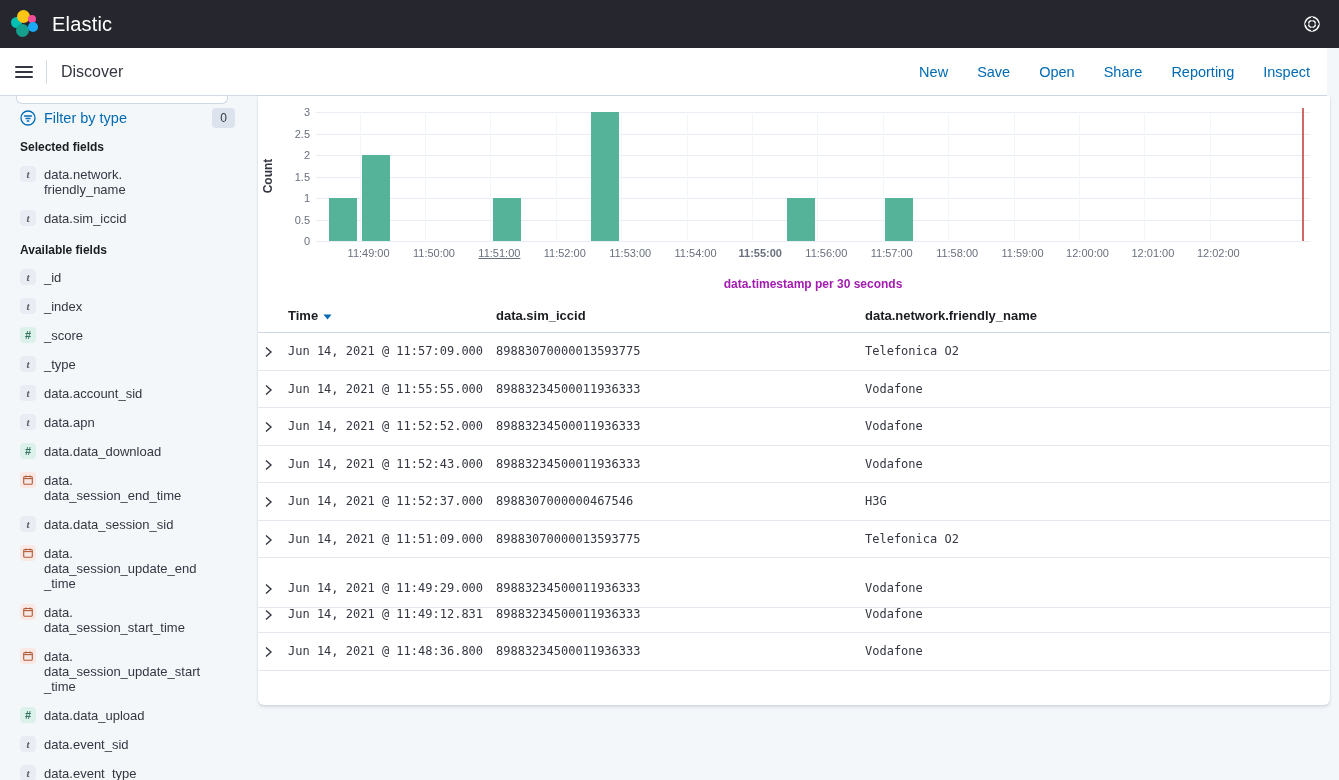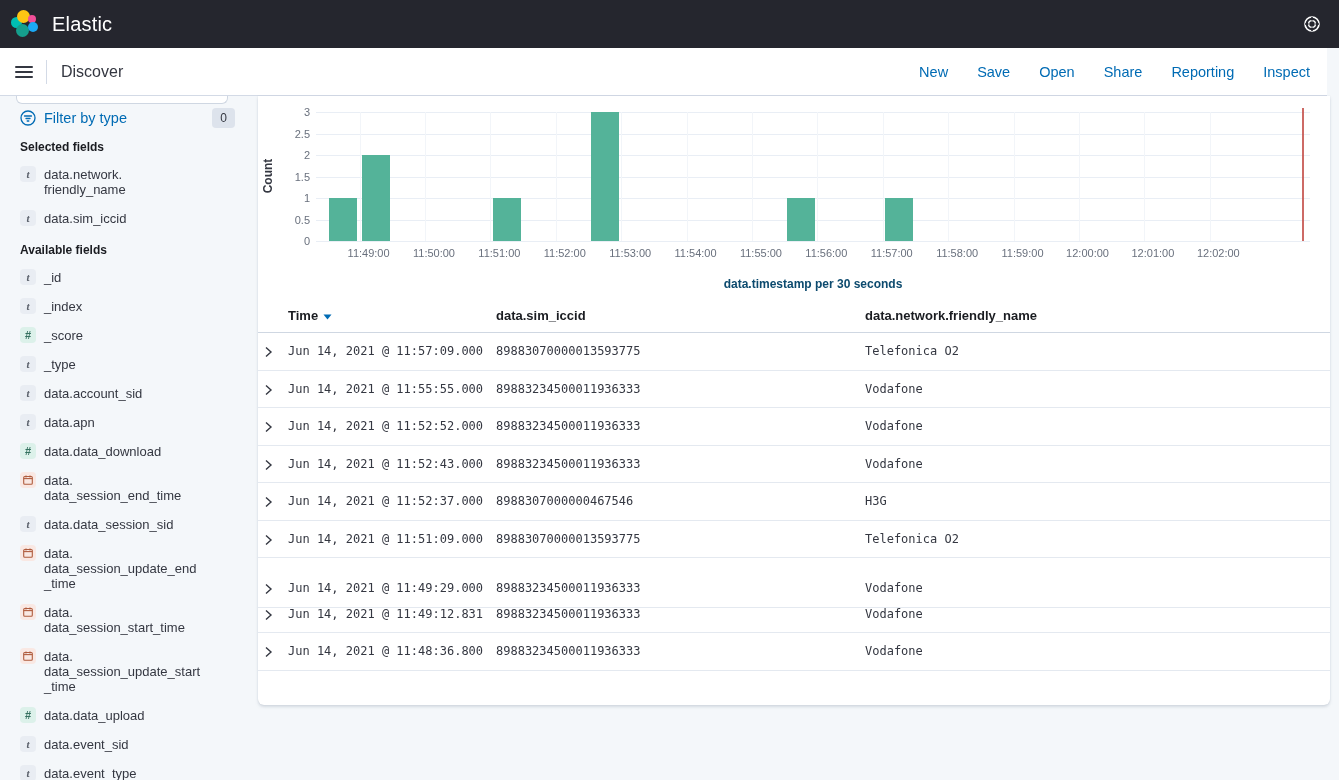--- a/index.html
+++ b/index.html
@@ -53,21 +53,21 @@
   
   .chart { position:absolute; left:0; top:0; width:1072px; height:200px; }
   .chart .ylab { position:absolute; left:2px; top:45px; width:16px; height:70px; display:flex; align-items:center; justify-content:center; }
   .chart .ylab span { transform:rotate(-90deg); font-size:12px; font-weight:700; color:#343741; white-space:nowrap; }
   .ytick { position:absolute; width:44px; text-align:right; font-size:11px; color:#69707d; line-height:11px; }
   .xtick { position:absolute; width:60px; text-align:right; font-size:11px; color:#69707d; top:151px; }
   .gridh { position:absolute; height:1px; background:#e9eef5; }
   .gridv { position:absolute; width:1px; background:#f2f5f9; }
   .bar { position:absolute; background:#54b399; cursor:pointer; }
   .nowline { position:absolute; width:2px; background:#c4504a; opacity:.85; }
-  .xaxis-title { position:absolute; top:181px; font-size:12px; font-weight:700; color:#0c4a6e; text-align:center; }
+  .xaxis-title { position:absolute; top:181px; font-size:12px; font-weight:700; color:#a21caf; text-align:center; }
 
   
   .thead { position:absolute; left:0; top:204px; width:1072px; height:33px; border-bottom:1px solid #cfd7e2; }
   .th { position:absolute; top:8px; font-size:13px; font-weight:700; color:#1a1c21; }
   .sort-icon { display:inline-block; margin-left:5px; }
   .trow { position:absolute; left:0; width:1072px; height:37.5px; border-bottom:1px solid #e4e9f0; }
   .expander { position:absolute; left:6px; top:13px; width:12px; height:12px; cursor:pointer; display:flex; align-items:center; }
   .cell { position:absolute; top:11px; font-family:"DejaVu Sans Mono", monospace; font-size:12px; color:#343741; white-space:nowrap; }
   .c-time { left:30px; }
   .c-iccid { left:238px; }
@@ -248,29 +248,29 @@
       <div class="ytick" style="left: 8px; top: 54px;">2</div>
       <div class="gridh" style="left: 58px; top: 37.5px; width: 994px;"></div>
       <div class="ytick" style="left: 8px; top: 32.5px;">2.5</div>
       <div class="gridh" style="left: 58px; top: 16px; width: 994px;"></div>
       <div class="ytick" style="left: 8px; top: 11px;">3</div>
       <div class="gridv" style="left: 101.596px; top: 16px; height: 129px;"></div>
       <div class="xtick" style="left: 71.5965px;">11:49:00</div>
       <div class="gridv" style="left: 166.991px; top: 16px; height: 129px;"></div>
       <div class="xtick" style="left: 136.991px;">11:50:00</div>
       <div class="gridv" style="left: 232.386px; top: 16px; height: 129px;"></div>
-      <div class="xtick" style="left: 202.386px;">11:51:00</div>
+      <div class="xtick" style="left: 202.386px; text-decoration: underline;">11:51:00</div>
       <div class="gridv" style="left: 297.781px; top: 16px; height: 129px;"></div>
       <div class="xtick" style="left: 267.781px;">11:52:00</div>
       <div class="gridv" style="left: 363.175px; top: 16px; height: 129px;"></div>
       <div class="xtick" style="left: 333.175px;">11:53:00</div>
       <div class="gridv" style="left: 428.57px; top: 16px; height: 129px;"></div>
       <div class="xtick" style="left: 398.57px;">11:54:00</div>
       <div class="gridv" style="left: 493.965px; top: 16px; height: 129px;"></div>
-      <div class="xtick" style="left: 463.965px;">11:55:00</div>
+      <div class="xtick" style="left: 463.965px; font-weight: bold;">11:55:00</div>
       <div class="gridv" style="left: 559.36px; top: 16px; height: 129px;"></div>
       <div class="xtick" style="left: 529.36px;">11:56:00</div>
       <div class="gridv" style="left: 624.754px; top: 16px; height: 129px;"></div>
       <div class="xtick" style="left: 594.754px;">11:57:00</div>
       <div class="gridv" style="left: 690.149px; top: 16px; height: 129px;"></div>
       <div class="xtick" style="left: 660.149px;">11:58:00</div>
       <div class="gridv" style="left: 755.544px; top: 16px; height: 129px;"></div>
       <div class="xtick" style="left: 725.544px;">11:59:00</div>
       <div class="gridv" style="left: 820.939px; top: 16px; height: 129px;"></div>
       <div class="xtick" style="left: 790.939px;">12:00:00</div>

